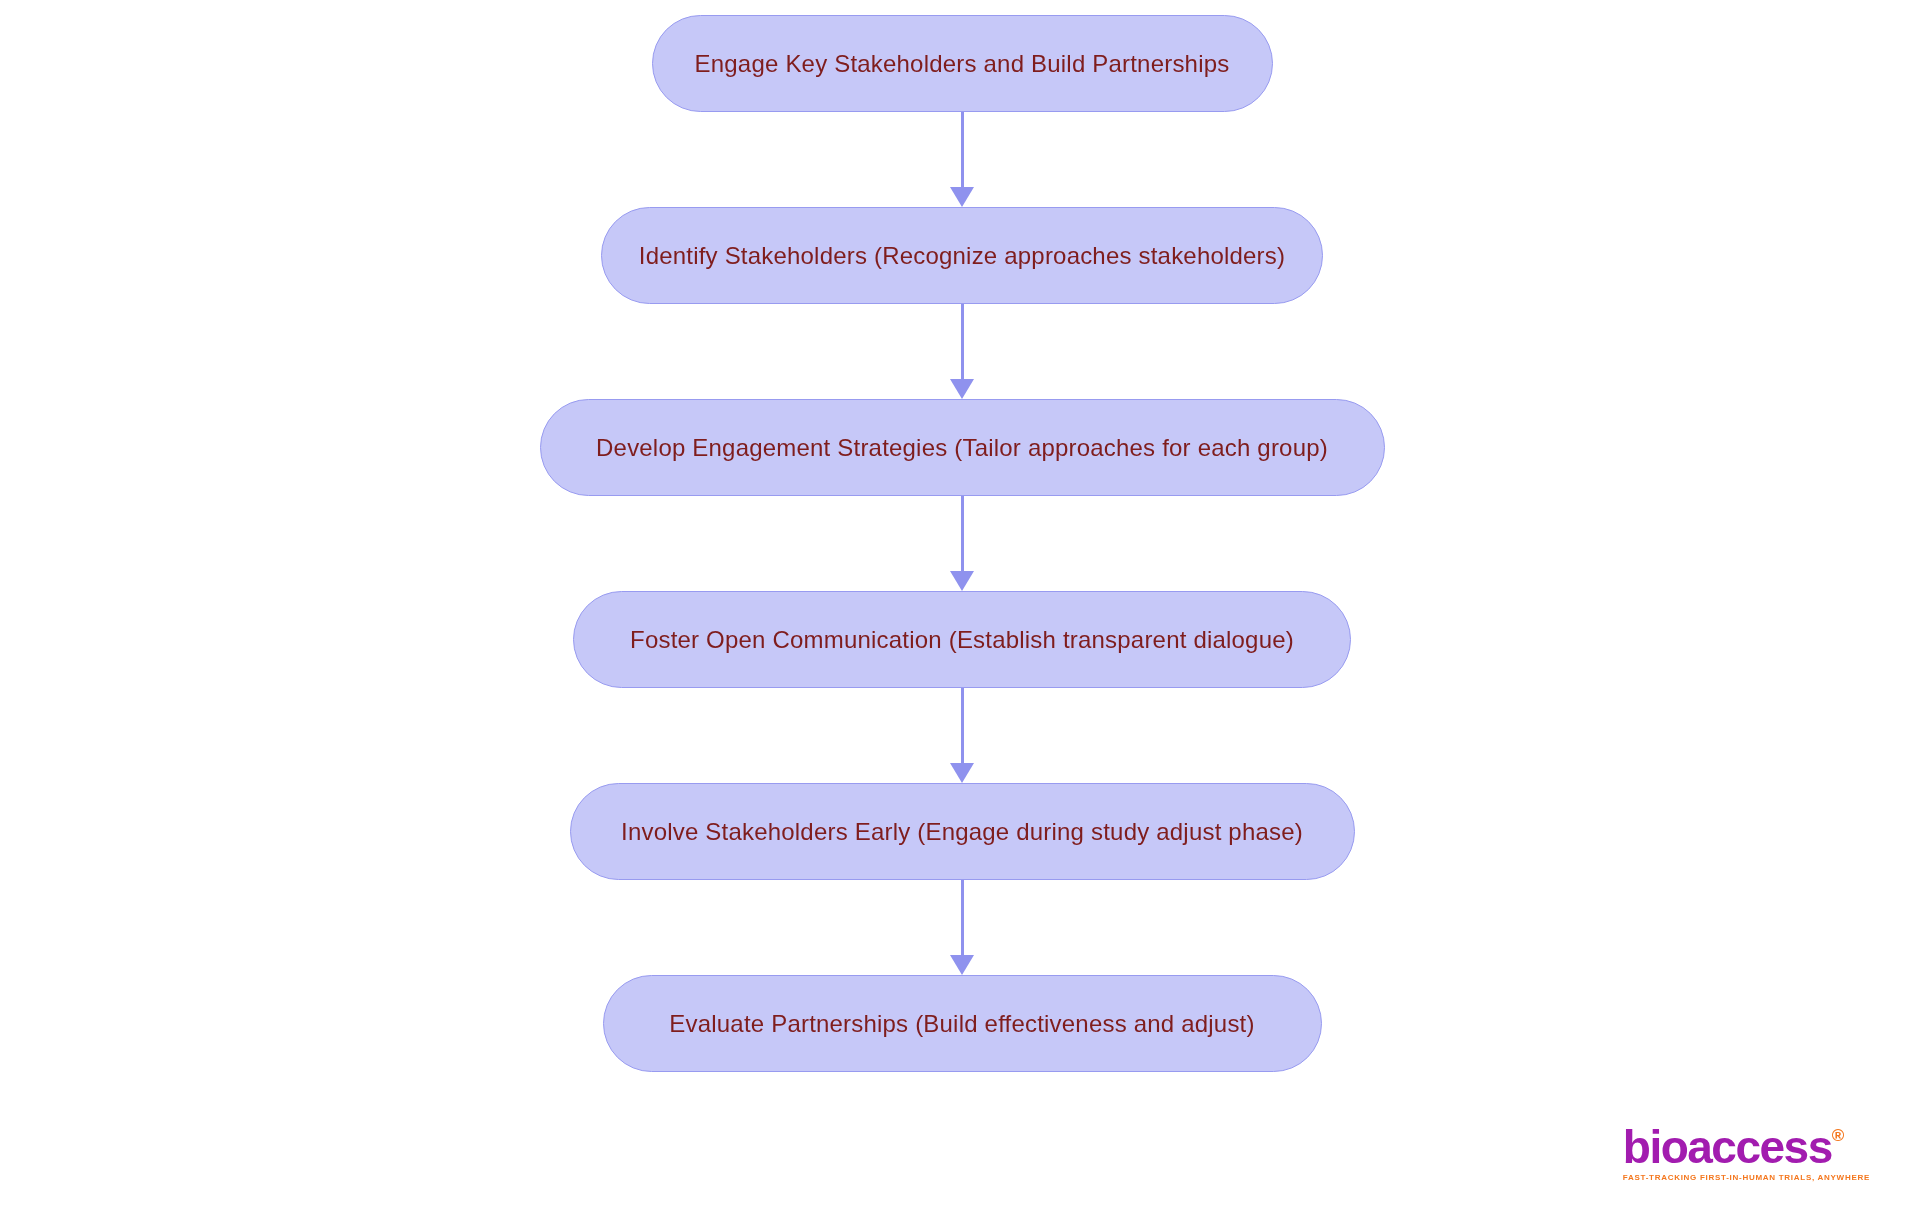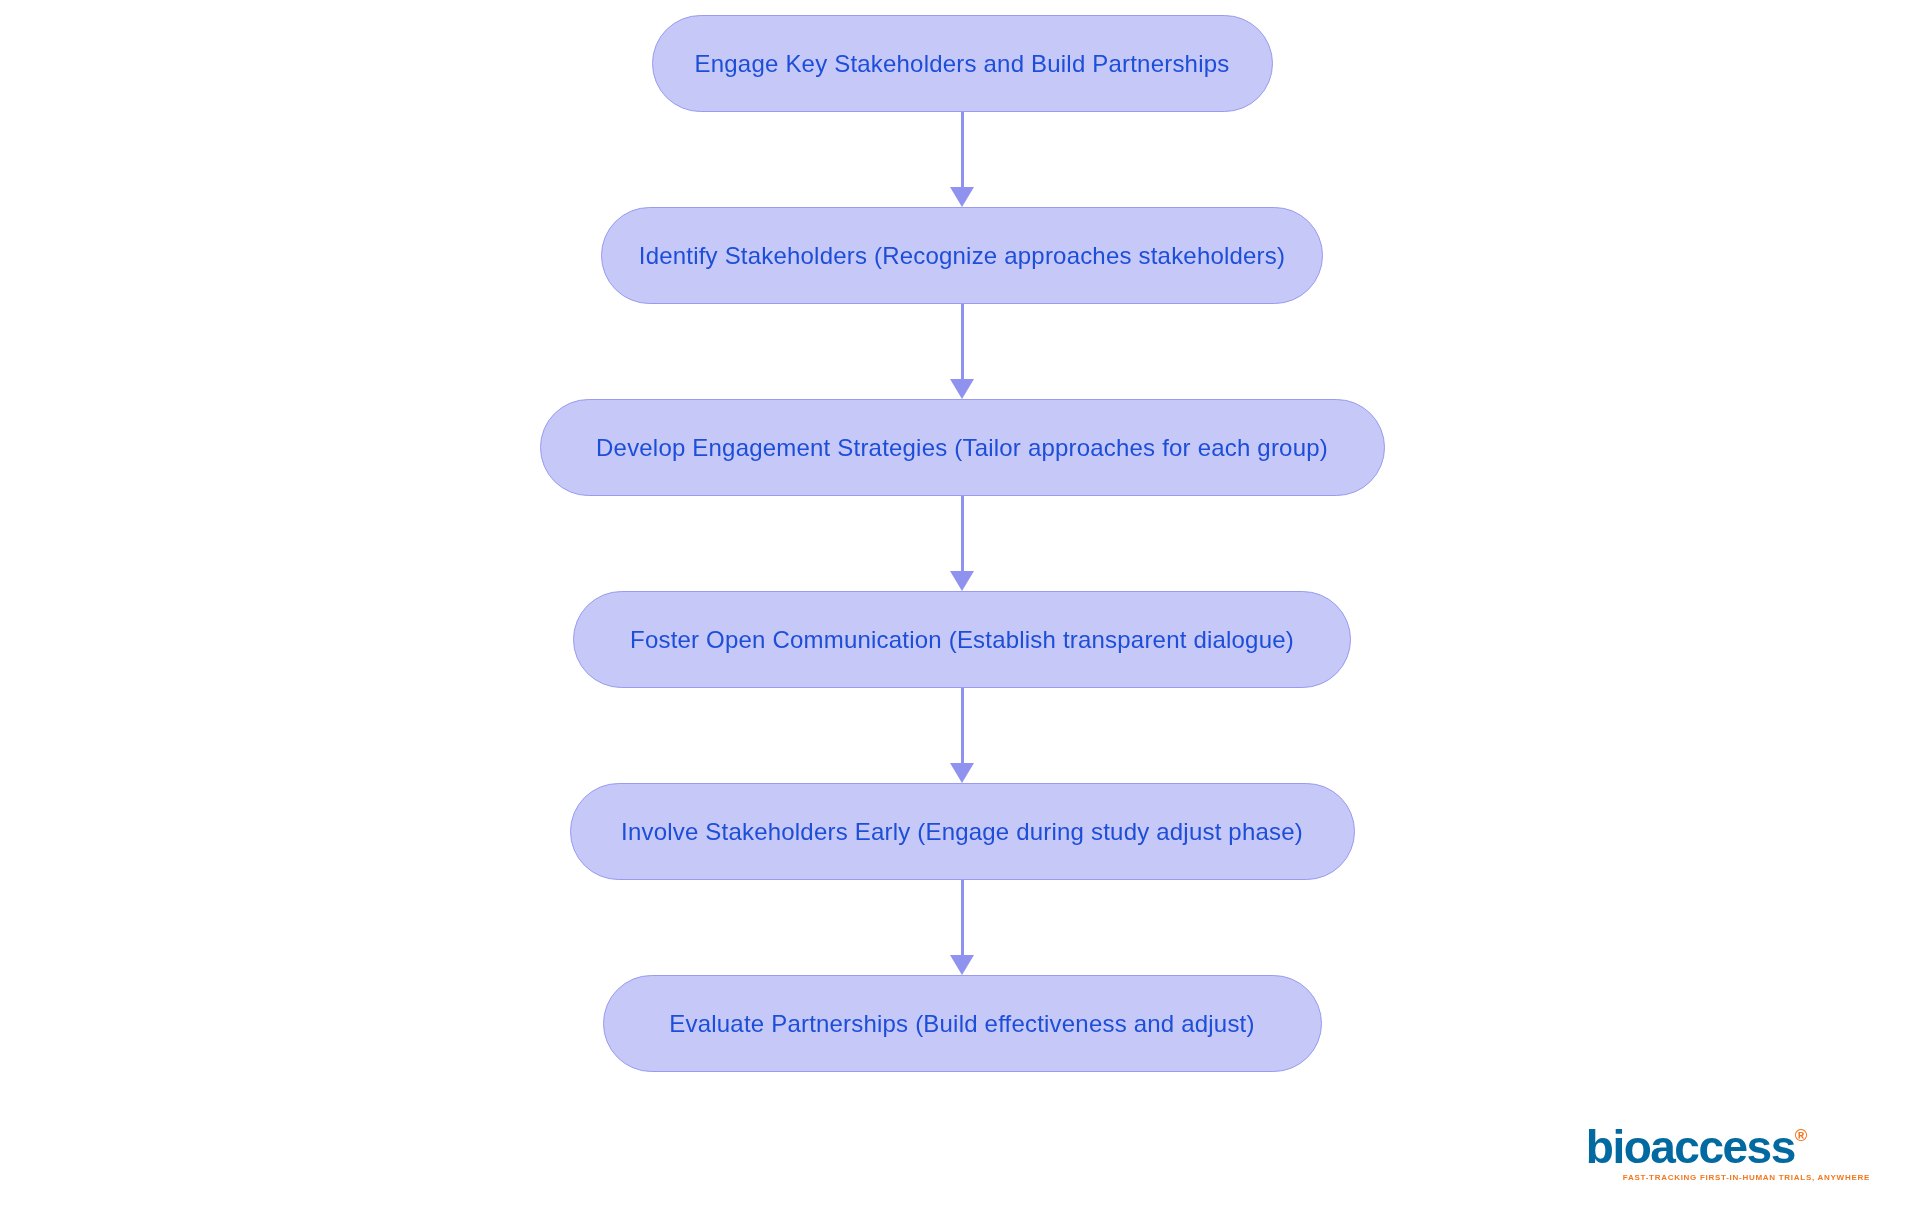--- a/index.html
+++ b/index.html
@@ -15,21 +15,21 @@
     background: #ffffff;
     overflow: hidden;
   }
   .node {
     position: absolute;
     height: 97px;
     box-sizing: border-box;
     background: #c6c8f8;
     border: 1.6px solid #989bf0;
     border-radius: 48.5px;
-    color: #1d4ed8;
+    color: #7f1d1d;
     font-size: 24px;
     font-weight: 400;
     letter-spacing: 0.2px;
     display: flex;
     align-items: center;
     justify-content: center;
     white-space: nowrap;
     text-align: center;
   }
   .arrow-line {
@@ -47,41 +47,40 @@
     border-right: 12px solid transparent;
     border-top: 20px solid #8f92ee;
   }
   .logo {
     position: absolute;
     right: 50px;
     top: 1124px;
     text-align: left;
   }
   .logo-wordmark {
-    color: #0369a1;
+    color: #a21caf;
     font-size: 46px;
     font-weight: 800;
     letter-spacing: -1.5px;
     line-height: 1;
   }
   .logo-reg {
     color: #f4771e;
     font-size: 17px;
     font-weight: 800;
     vertical-align: 22px;
     letter-spacing: 0;
   }
   .logo-tagline {
     color: #f4771e;
     font-size: 8px;
     font-weight: 700;
     letter-spacing: 0.72px;
     margin-top: 3px;
     white-space: nowrap;
-    margin-left: 37px;
   }
 </style>
 </head>
 <body>
 
 <div class="canvas">
 
   <div class="node" style="left:651.5px; top:15px;  width:621px;">Engage Key Stakeholders and Build Partnerships</div>
 
   <div class="node" style="left:601px;   top:207px; width:722px;">Identify Stakeholders (Recognize approaches stakeholders)</div>

